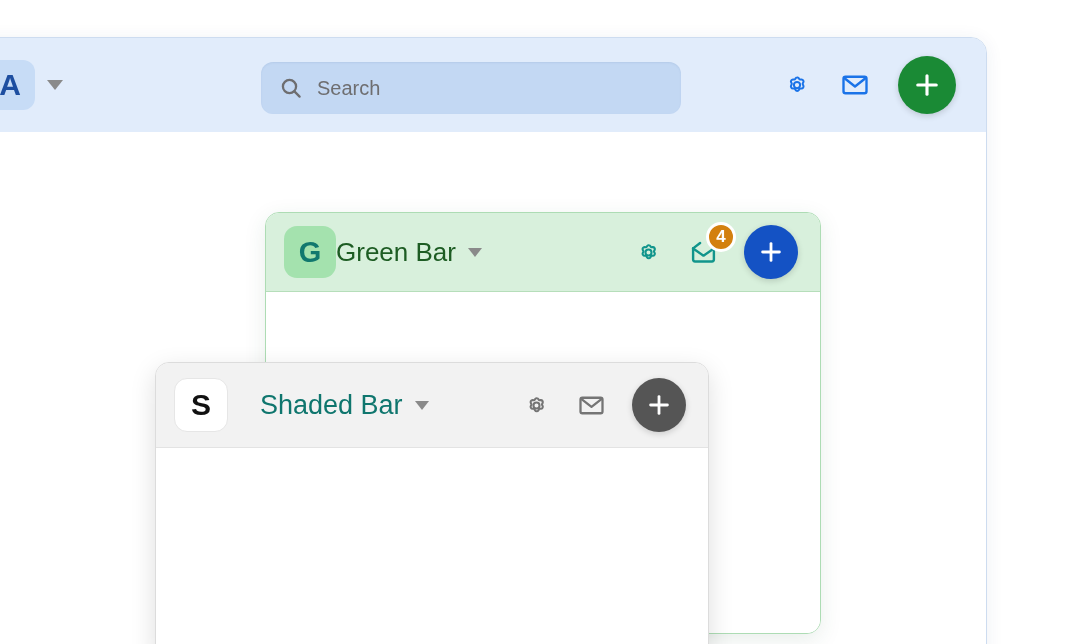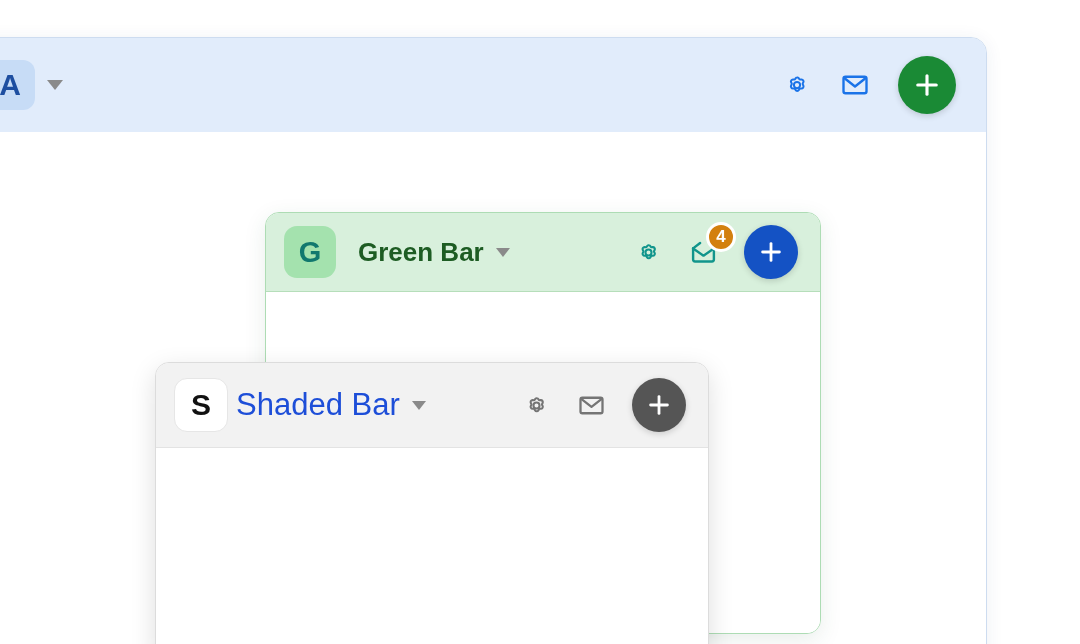--- a/index.html
+++ b/index.html
@@ -195,23 +195,22 @@
     background: #a4e2ae;
     display: flex;
     align-items: center;
     justify-content: center;
     font-size: 29px;
     font-weight: 600;
     color: #11786e;
     flex: 0 0 auto;
   }
   .green-title {
-    margin-left: 22px;
     font-size: 26px;
-    font-weight: 700;
+    font-weight: 400;
     color: #1d5c23;
     white-space: nowrap;
   }
 
   .shaded-card {
     left: 155px;
     top: 362px;
     width: 552px;
     height: 300px;
     border: 1px solid #dcdcdc;
@@ -234,24 +233,24 @@
     border: 1px solid #e6e6e6;
     display: flex;
     align-items: center;
     justify-content: center;
     font-size: 30px;
     font-weight: 600;
     color: #111111;
     flex: 0 0 auto;
   }
   .shaded-title {
-    margin-left: 8px;
-    font-size: 31px;
+    margin-left: 32px;
+    font-size: 27px;
     font-weight: 500;
-    color: #1d4ed8;
+    color: #0f766e;
     white-space: nowrap;
   }
 
   .bar-actions {
     margin-left: auto;
     display: flex;
     align-items: center;
     gap: 26px;
   }
 
@@ -307,20 +306,29 @@
 
   <div class="app-window">
 
     <div class="app-header">
 
       <div class="avatar-tile">A</div>
 
 
       <div class="caret"></div>
 
+      <div class="search-box">
+        <span style="display:flex;">
+          <svg width="24" height="24" viewBox="0 0 24 24" fill="none">
+            <circle cx="10.5" cy="10.5" r="6.6" stroke="#6e6e70" stroke-width="2.3"></circle>
+            <line x1="15.4" y1="15.4" x2="20.6" y2="20.6" stroke="#6e6e70" stroke-width="2.3" stroke-linecap="round"></line>
+          </svg>
+        </span>
+        <span class="search-ph">Search</span>
+      </div>
 
       <div class="header-actions">
 
         <button class="icon-btn" aria-label="settings">
           <svg width="30" height="30" viewBox="0 0 24 24" fill="none">
             <path d="M12 2.6c.6 0 1.15.32 1.45.84l.38.66c.16.28.48.43.8.38l.75-.12a1.67 1.67 0 0 1 1.63.8c.3.52.3 1.16 0 1.68l-.38.65c-.16.28-.16.62 0 .9l.38.65c.3.52.3 1.16 0 1.68-.3.52-.86.84-1.46.84h-.76c-.32 0-.62.17-.78.45l-.38.66c-.3.52-.85.84-1.45.84s-1.15-.32-1.45-.84l-.38-.66a.9.9 0 0 0-.78-.45h-.76c-.6 0-1.16-.32-1.46-.84-.3-.52-.3-1.16 0-1.68l.38-.65a.9.9 0 0 0 0-.9l-.38-.65a1.68 1.68 0 0 1 0-1.68 1.67 1.67 0 0 1 1.63-.8l.75.12c.32.05.64-.1.8-.38l.38-.66c.3-.52.85-.84 1.45-.84z" stroke="#1a73e8" stroke-width="1.6" transform="translate(0,3.2) scale(1.0)"></path>
             <circle cx="12" cy="12" r="2.5" stroke="#1a73e8" stroke-width="1.6"></circle>
           </svg>
         </button>
 

